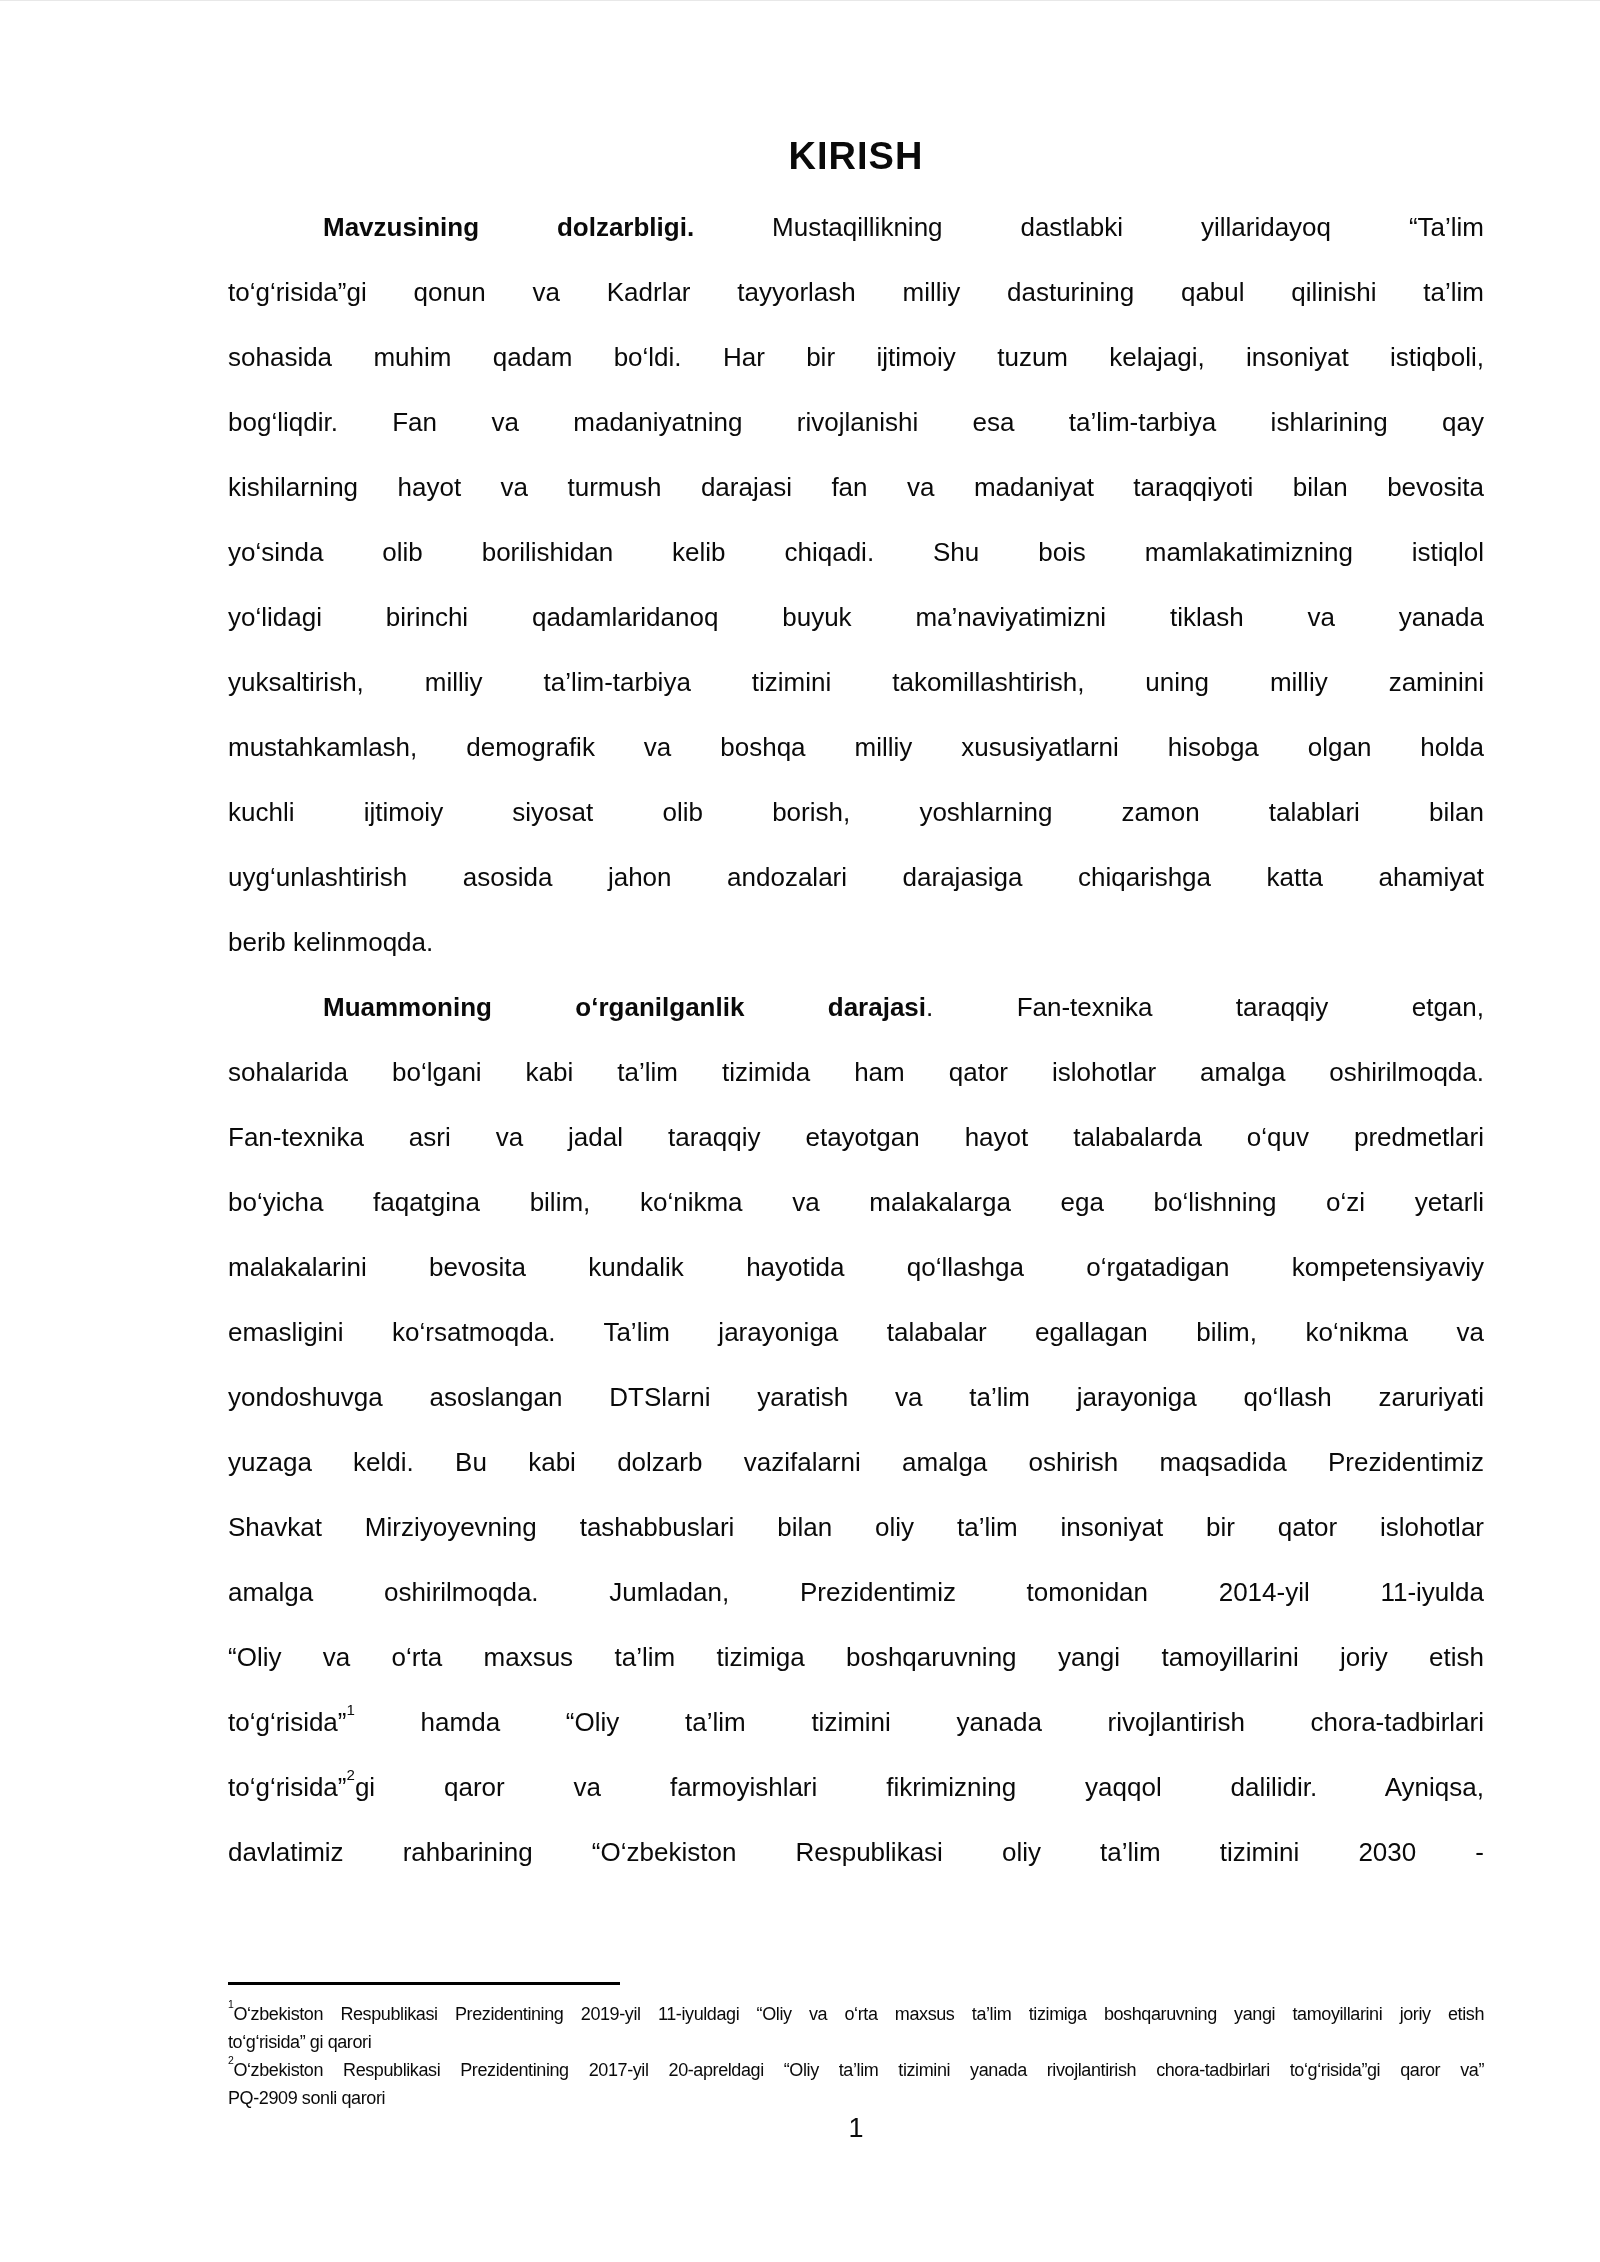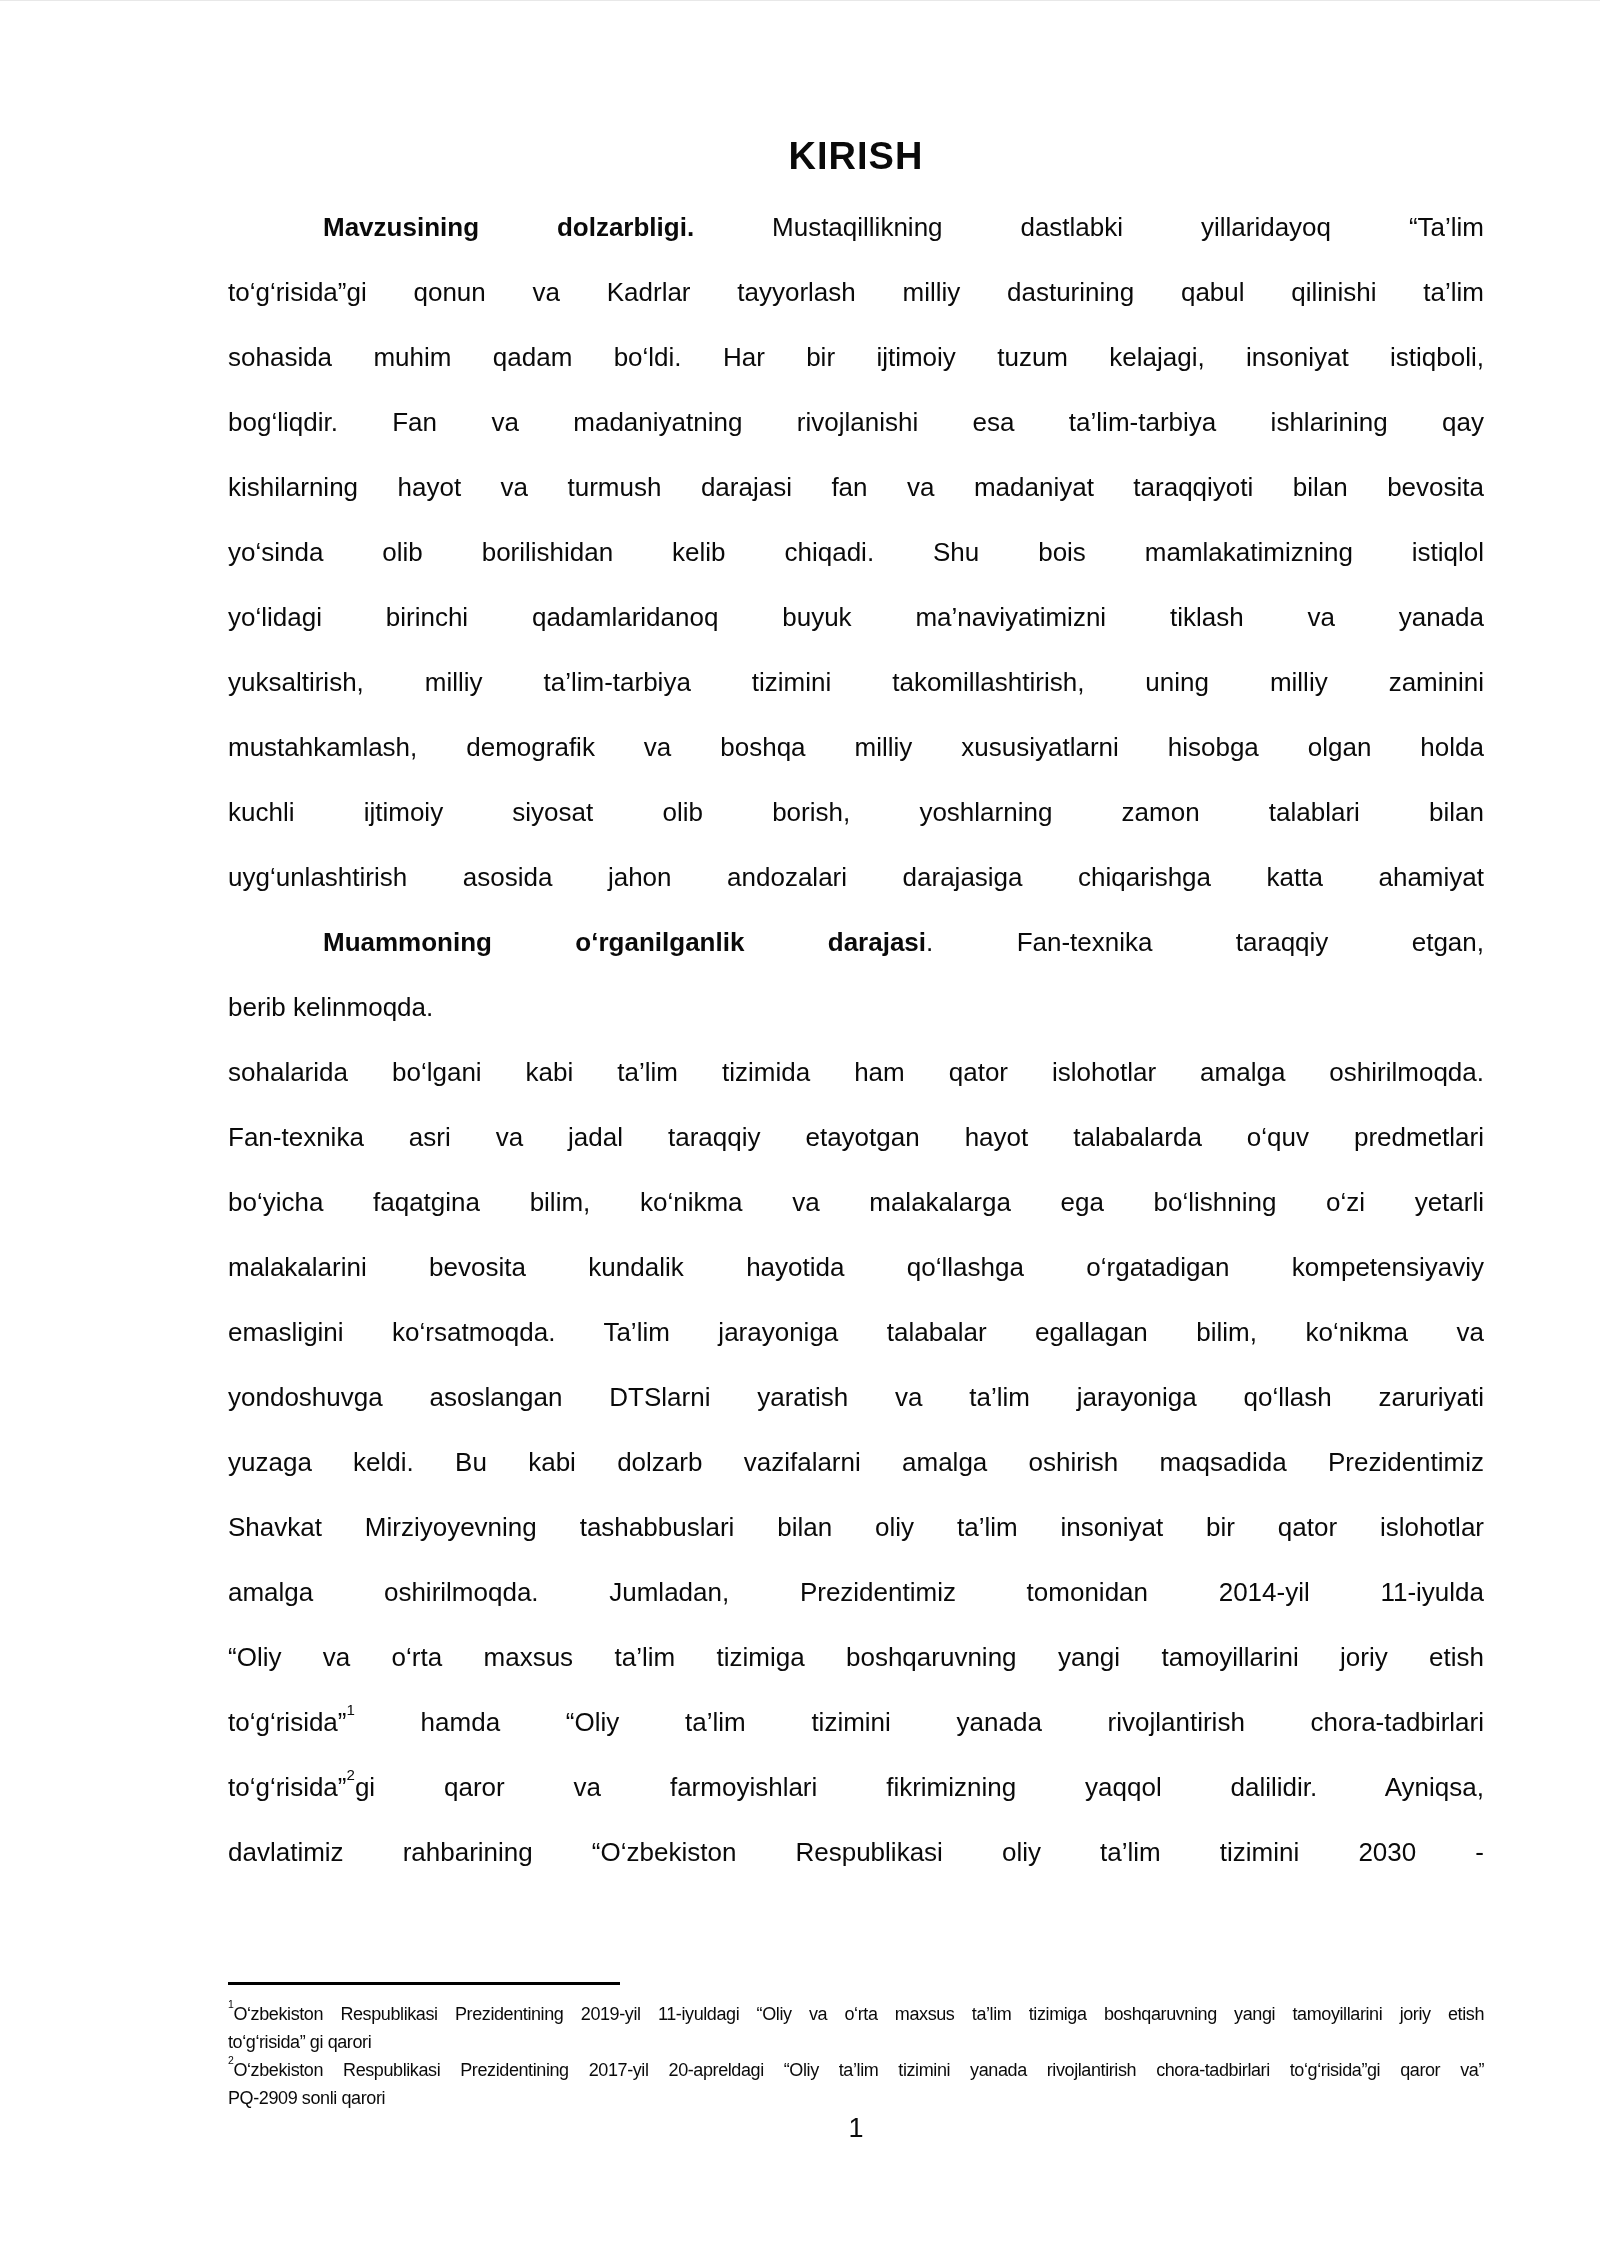--- a/index.html
+++ b/index.html
@@ -91,22 +91,22 @@
       <div class="line justify"><span>to‘g‘risida”gi qonun va Kadrlar tayyorlash milliy dasturining qabul qilinishi ta’lim</span></div>
       <div class="line justify"><span>sohasida muhim qadam bo‘ldi. Har bir ijtimoiy tuzum kelajagi, insoniyat istiqboli,</span></div>
       <div class="line justify"><span>bog‘liqdir. Fan va madaniyatning rivojlanishi esa ta’lim-tarbiya ishlarining qay</span></div>
       <div class="line justify"><span>kishilarning hayot va turmush darajasi fan va madaniyat taraqqiyoti bilan bevosita</span></div>
       <div class="line justify"><span>yo‘sinda olib borilishidan kelib chiqadi. Shu bois mamlakatimizning istiqlol</span></div>
       <div class="line justify"><span>yo‘lidagi birinchi qadamlaridanoq buyuk ma’naviyatimizni tiklash va yanada</span></div>
       <div class="line justify"><span>yuksaltirish, milliy ta’lim-tarbiya tizimini takomillashtirish, uning milliy zaminini</span></div>
       <div class="line justify"><span>mustahkamlash, demografik va boshqa milliy xususiyatlarni hisobga olgan holda</span></div>
       <div class="line justify"><span>kuchli ijtimoiy siyosat olib borish, yoshlarning zamon talablari bilan</span></div>
       <div class="line justify"><span>uyg‘unlashtirish asosida jahon andozalari darajasiga chiqarishga katta ahamiyat</span></div>
+      <div class="line"><span>berib kelinmoqda.</span></div>
       <div class="line justify indent"><span class="bold">Muammoning o‘rganilganlik darajasi</span><span>. Fan-texnika taraqqiy etgan,</span></div>
-      <div class="line"><span>berib kelinmoqda.</span></div>
       <div class="line justify"><span>sohalarida bo‘lgani kabi ta’lim tizimida ham qator islohotlar amalga oshirilmoqda.</span></div>
       <div class="line justify"><span>Fan-texnika asri va jadal taraqqiy etayotgan hayot talabalarda o‘quv predmetlari</span></div>
       <div class="line justify"><span>bo‘yicha faqatgina bilim, ko‘nikma va malakalarga ega bo‘lishning o‘zi yetarli</span></div>
       <div class="line justify"><span>malakalarini bevosita kundalik hayotida qo‘llashga o‘rgatadigan kompetensiyaviy</span></div>
       <div class="line justify"><span>emasligini ko‘rsatmoqda. Ta’lim jarayoniga talabalar egallagan bilim, ko‘nikma va</span></div>
       <div class="line justify"><span>yondoshuvga asoslangan DTSlarni yaratish va ta’lim jarayoniga qo‘llash zaruriyati</span></div>
       <div class="line justify"><span>yuzaga keldi. Bu kabi dolzarb vazifalarni amalga oshirish maqsadida Prezidentimiz</span></div>
       <div class="line justify"><span>Shavkat Mirziyoyevning tashabbuslari bilan oliy ta’lim insoniyat bir qator islohotlar</span></div>
       <div class="line justify"><span>amalga oshirilmoqda. Jumladan, Prezidentimiz tomonidan 2014-yil 11-iyulda</span></div>
       <div class="line justify"><span>“Oliy va o‘rta maxsus ta’lim tizimiga boshqaruvning yangi tamoyillarini joriy etish</span></div>

